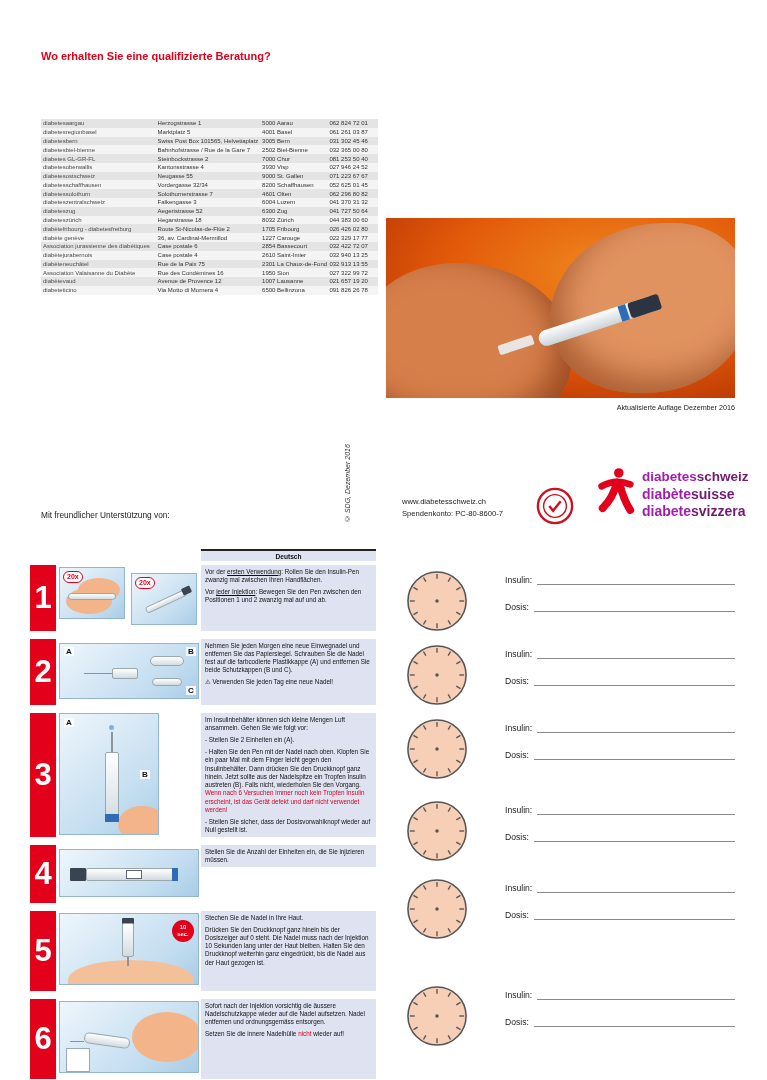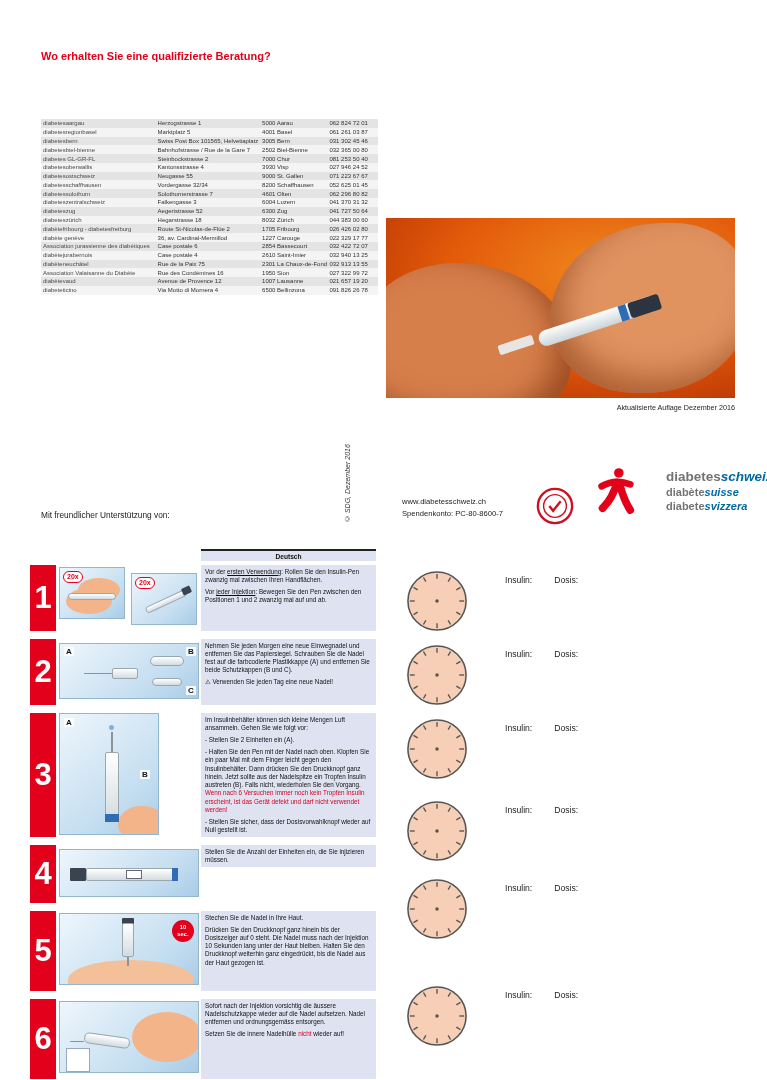--- a/index.html
+++ b/index.html
@@ -44,23 +44,23 @@
   .novo { position:absolute; left:212px; top:452px; width:86px; text-align:center; }
   .novo-box { display:inline-block; border:2px solid #0058a8; border-radius:5px; padding:2px 6px;
               color:#0058a8; font-weight:bold; font-size:9.5px; margin-top:2px; white-space:nowrap; }
   .copyright-vertical { position:absolute; left:344px; top:432px; height:90px; font-size:7px; color:#333;
                         writing-mode:vertical-rl; transform:rotate(180deg); font-style:italic; }
   .web-block { position:absolute; left:402px; top:496px; font-size:7.6px; color:#222; line-height:1.55; }
   .seal { position:absolute; left:536px; top:487px; width:38px; height:38px; }
   .org-logo { position:absolute; left:594px; top:465px; display:flex; align-items:flex-start; }
   .org-lines { margin-left:6px; margin-top:4px; line-height:1.25; white-space:nowrap; }
   .org-l1 { font-size:13.5px; font-weight:bold; }
-  .org-l2, .org-l3 { font-size:11px; font-weight:bold; }
-  .org-red { color:#737373;margin-left:24px; }
-  .org-gray { color:#0369a1;font-style:italic; }
+  .org-l2, .org-l3 { font-size:14px; font-weight:bold; }
+  .org-red { color:#a21caf; }
+  .org-gray { color:#701a75; }
 
   
   .steps-col { position:absolute; left:30px; top:549px; width:346px; }
   .lang-tab { margin-left:171px; width:175px; background:#dfe3f1; border-top:2px solid #222;
               font-size:6.6px; font-weight:bold; text-align:center; padding:1.5px 0 1px; margin-bottom:4px; color:#111; }
   .step { display:flex; align-items:stretch; margin-bottom:8px; }
   .step-num { width:26px; background:#e2001a; color:#fff; font-weight:bold; font-size:31px;
               display:flex; align-items:center; justify-content:center; flex:none; }
   .step-art { width:142px; margin-left:3px; position:relative; flex:none; }
   .step-text { width:175px; background:#dfe3f1; padding:3px 4px; font-size:6.3px; line-height:1.31;
@@ -91,21 +91,21 @@
                  font-size:5.8px; font-weight:bold; display:flex; flex-direction:column; align-items:center;
                  justify-content:center; line-height:1.05; }
 
   
   .log-col { position:absolute; left:405px; top:548px; width:331px; height:530px; }
   .log-row { position:absolute; left:0; width:331px; height:66px; }
   .log-row:nth-child(1){ top:22px; }  .log-row:nth-child(2){ top:96px; }
   .log-row:nth-child(3){ top:170px; } .log-row:nth-child(4){ top:252px; }
   .log-row:nth-child(5){ top:330px; } .log-row:nth-child(6){ top:437px; }
   .clock { position:absolute; left:1px; top:0; width:62px; height:62px; }
-  .log-fields { position:absolute; left:100px; top:5px; width:230px; display:flex; flex-direction:row; gap:17px; }
+  .log-fields { position:absolute; left:100px; top:5px; width:230px; display:flex; flex-direction:column; gap:17px; }
   .field { display:flex; align-items:flex-end; font-size:8.6px; color:#222; }
   .field .line { flex:1; border-bottom:1px solid #8a8a8a; margin-left:5px; height:10px; }
 </style>
 </head>
 <body>
 
 <div class="page">
 
   <div class="advice">
     <div class="advice-heading">Wo erhalten Sie eine qualifizierte Beratung?</div>

